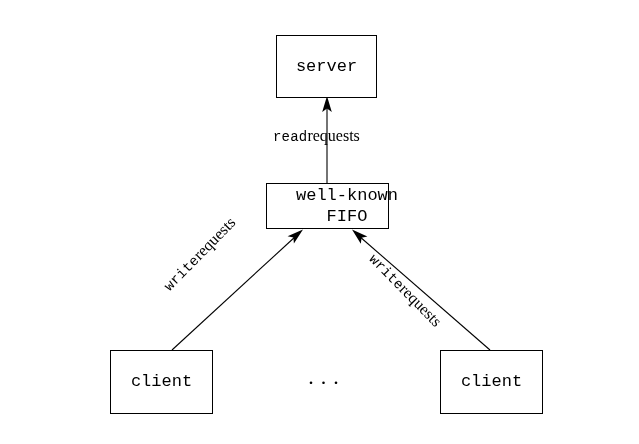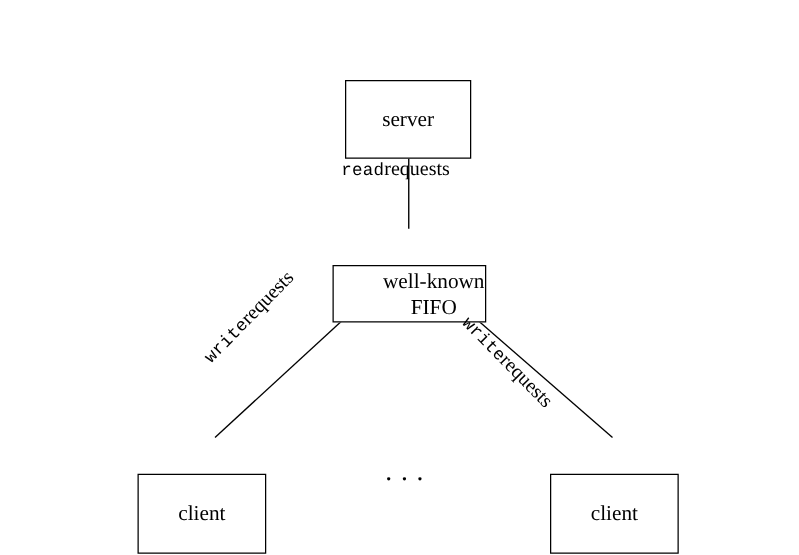--- a/index.html
+++ b/index.html
@@ -18,26 +18,25 @@
   .node-box {
     position: absolute;
     box-sizing: border-box;
     border: 1px solid #000000;
     background: #ffffff;
     display: flex;
     flex-direction: column;
     align-items: center;
     justify-content: center;
     color: #000000;
-    font-family: Liberation Serif, serif;
+    font-family: Liberation Mono, monospace;
     font-size: 17px;
     line-height: 1.25;
     text-align: center;
     white-space: pre;
-    margin-top: 29px;
   }
   #box-server {
     left: 276px;
     top: 35px;
     width: 101px;
     height: 63px;
   }
   #box-fifo {
     left: 266px;
     top: 183px;

